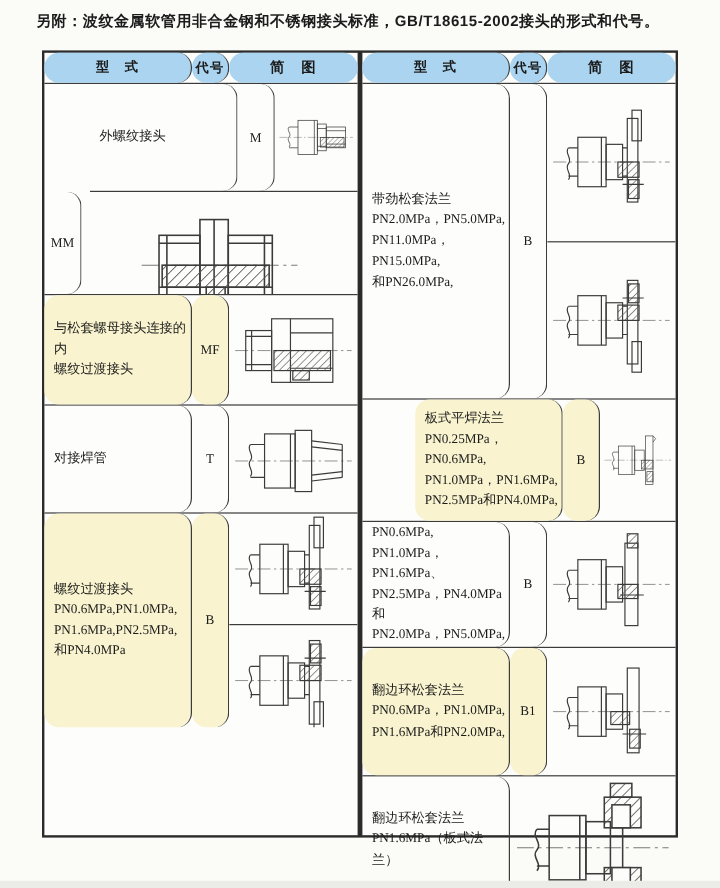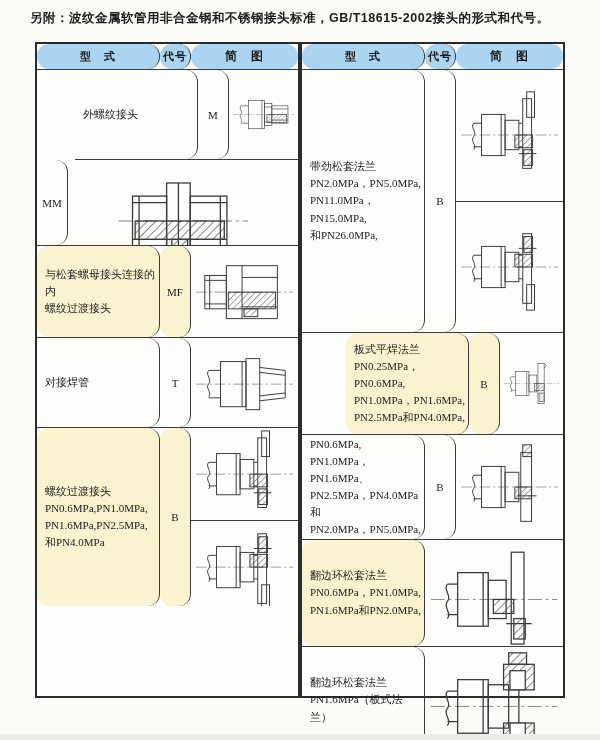--- a/index.html
+++ b/index.html
@@ -350,20 +350,21 @@
               </g>
             </svg>
           </div>
         </div>
   </div>
 
   <div class="row hl" style="height: 107px;">
     <div class="cell type">翻边环松套法兰
 PN0.6MPa，PN1.0MPa,
 PN1.6MPa和PN2.0MPa,</div>
+    <div class="cell code">B1</div>
     <div class="cell diag">
           <div class="diag-sub">
             <svg viewBox="0 0 105 90" preserveAspectRatio="xMidYMid meet">
               <g stroke="#3b3b3b" stroke-width="1" fill="none">
                 <line x1="3" y1="45" x2="102" y2="45" stroke="#7a7a7a" stroke-width="0.7" stroke-dasharray="11 3 2 3"></line>
                 <path d="M16,33 c-4,4.5 4,9 0,13.5 c-4,4.5 4,9 0,13.5" fill="none"></path>
                 <line x1="16" y1="33" x2="24" y2="33"></line>
                 <line x1="16" y1="57" x2="24" y2="57"></line>
                 <rect x="24" y="24" width="24" height="42" fill="none"></rect>
                 <line x1="44" y1="24" x2="44" y2="66"></line>

